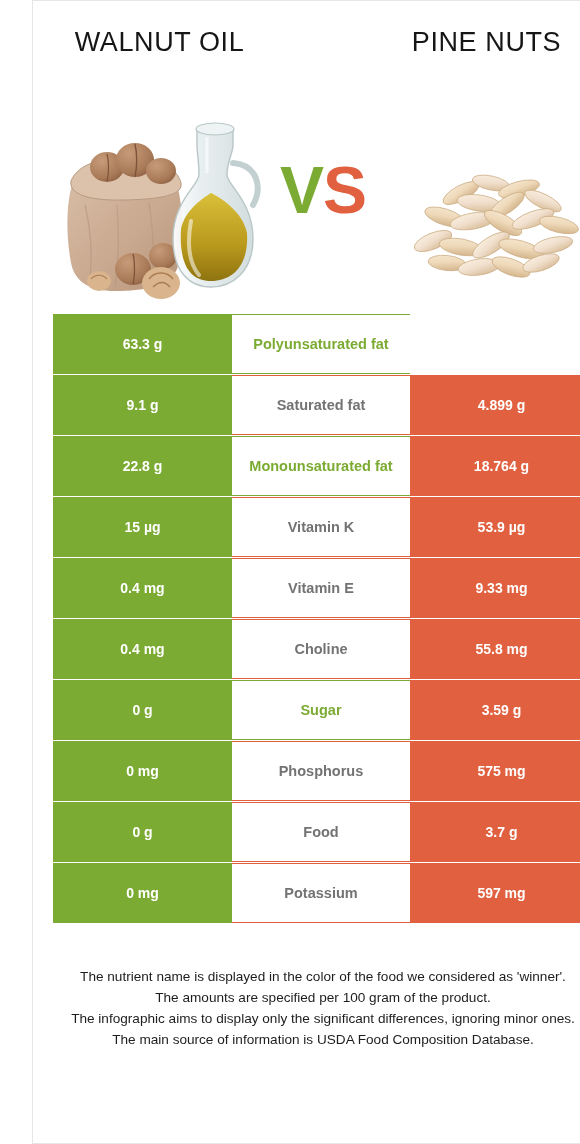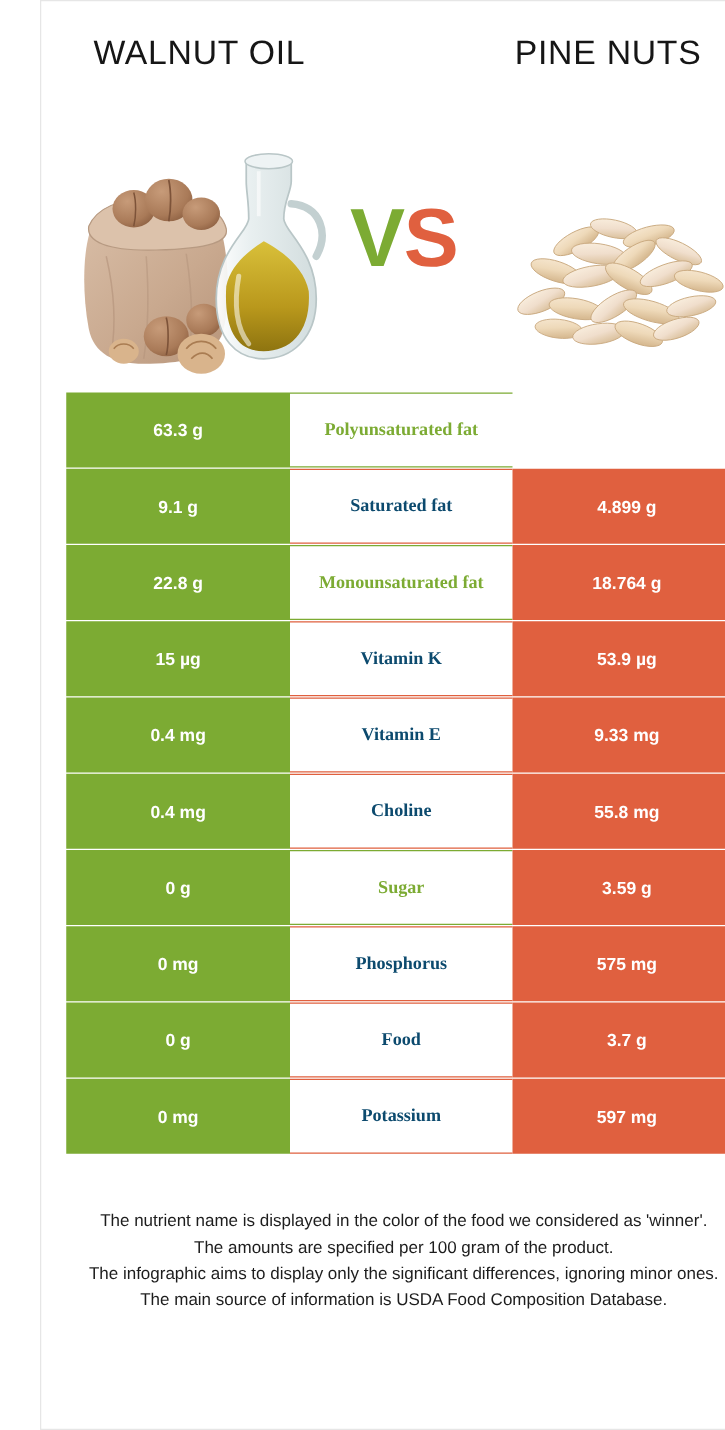--- a/index.html
+++ b/index.html
@@ -107,37 +107,36 @@
   .cell-mid {
     width: 178px;
     background: #ffffff;
     font-size: 14.5px;
     font-weight: 700;
     border-top: 1px solid transparent;
     border-bottom: 1px solid transparent;
     text-align: center;
     line-height: 1.15;
     padding: 0 4px;
-    font-family: Liberation Serif, serif;
   }
 
   .cell-right {
     width: 183px;
     background: #E0603F;
     color: #ffffff;
   }
 
   
   .row[data-winner="left"]  .cell-mid {
     color: #7CAB33;
     border-top-color: #7CAB33;
     border-bottom-color: #7CAB33;
   }
   .row[data-winner="right"] .cell-mid {
-    color: #0c4a6e;
+    color: #737373;
     border-top-color: #E0603F;
     border-bottom-color: #E0603F;
   }
 
   
   .footer {
     position: absolute;
     top: 965px;
     left: 0;
     width: 580px;

